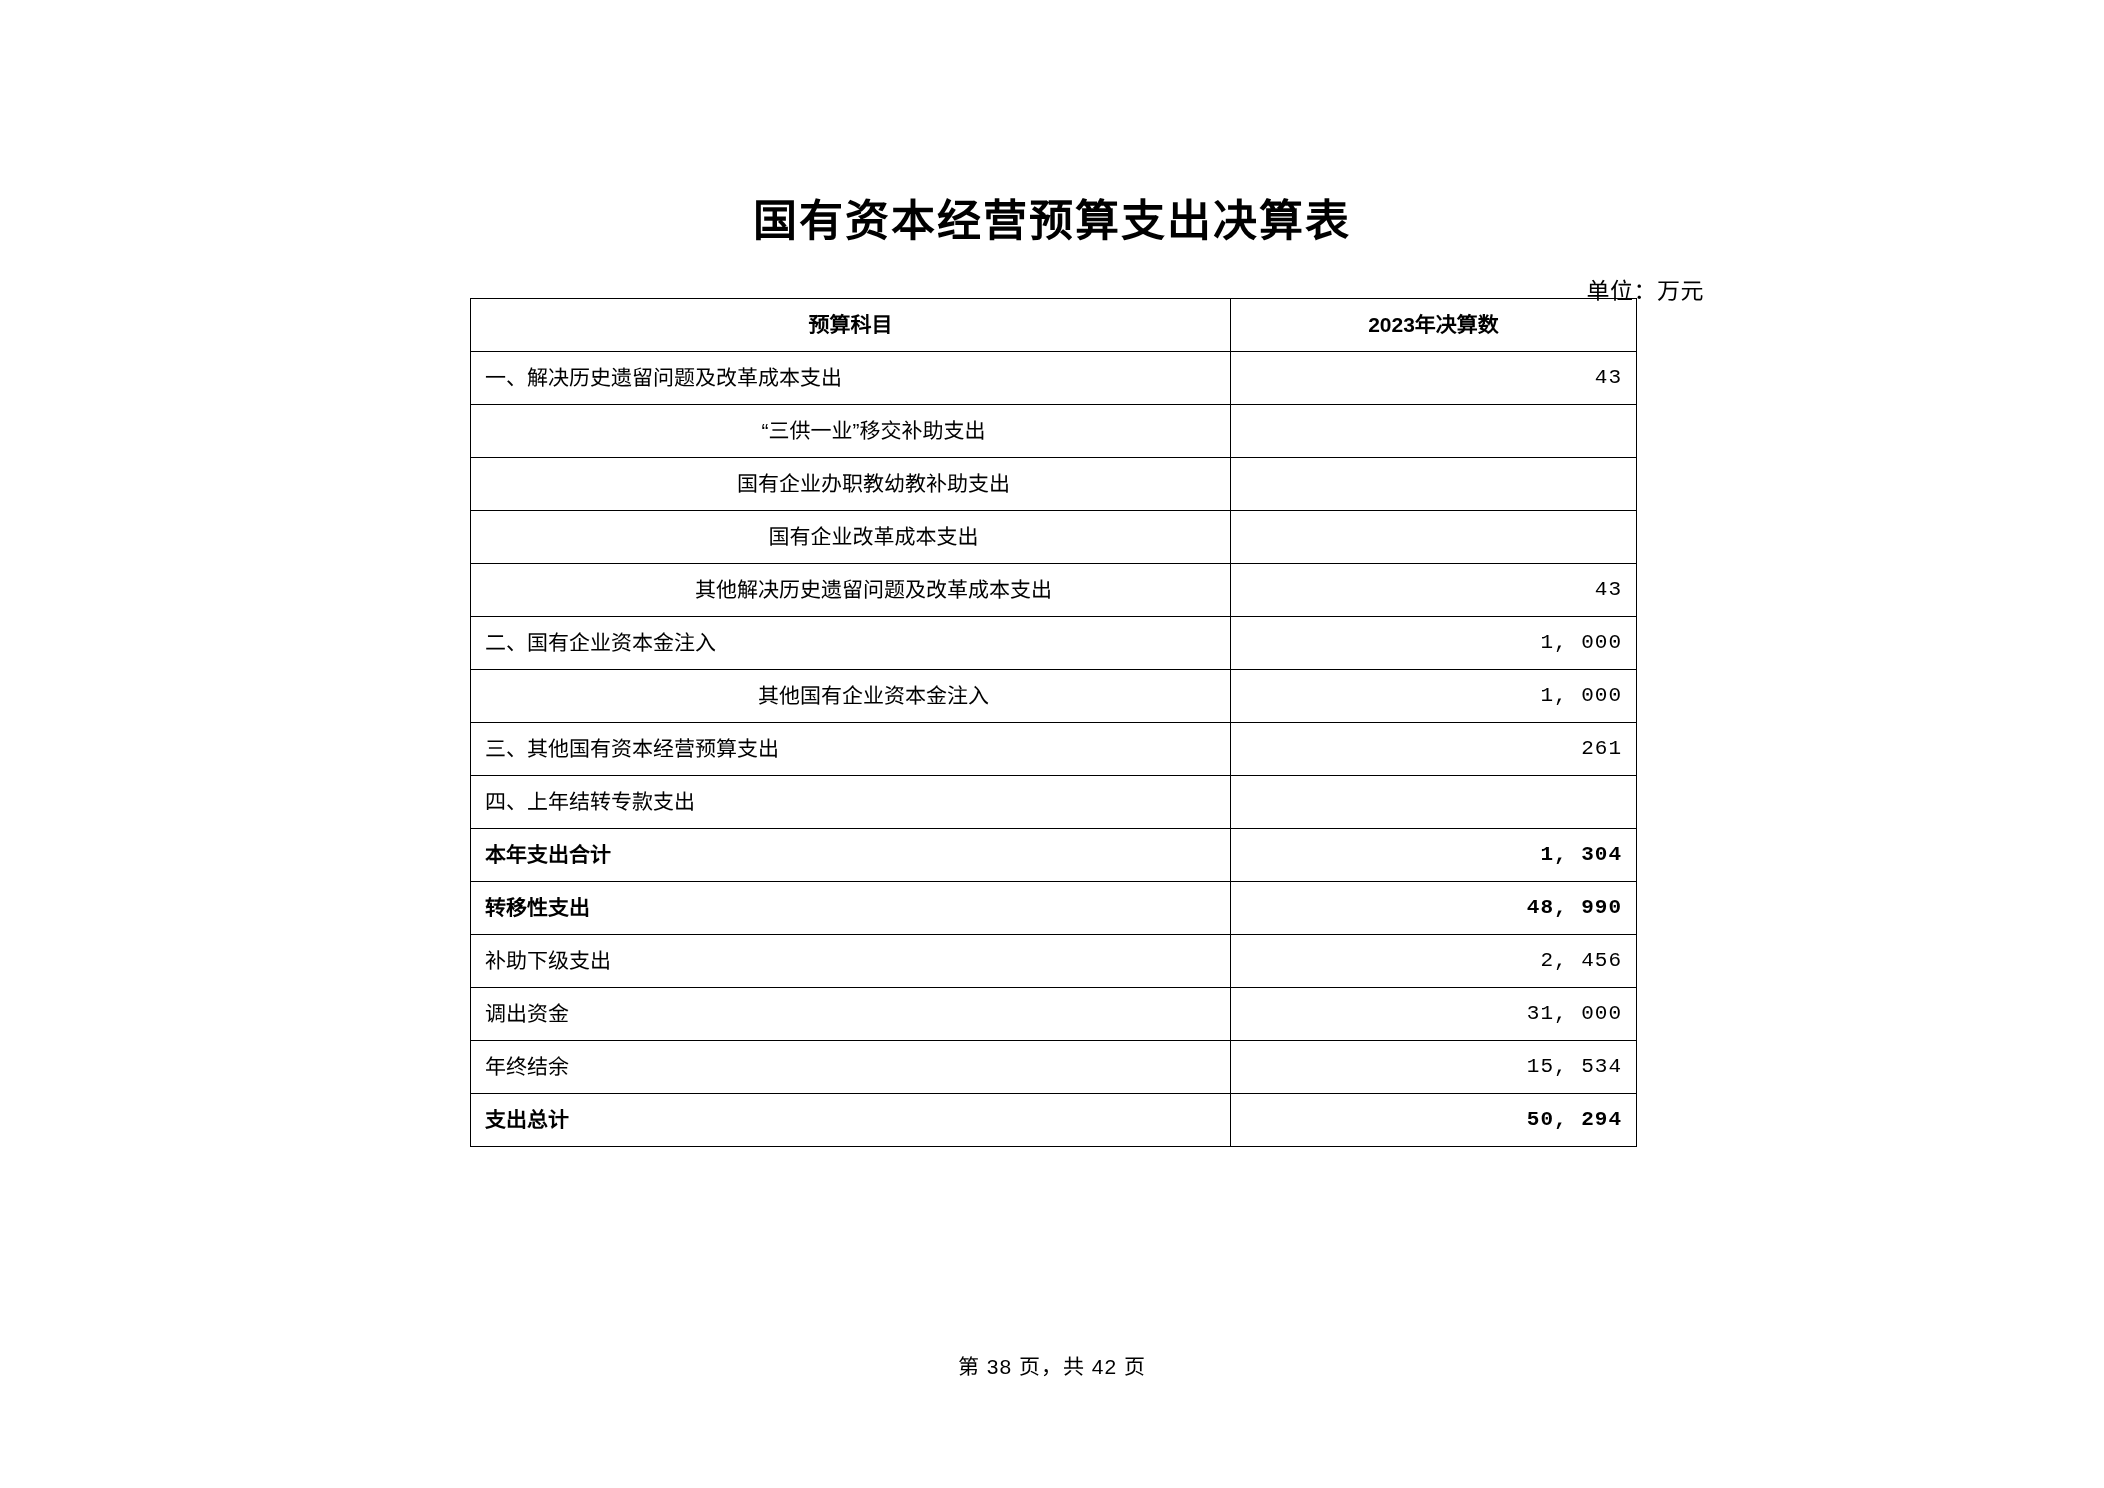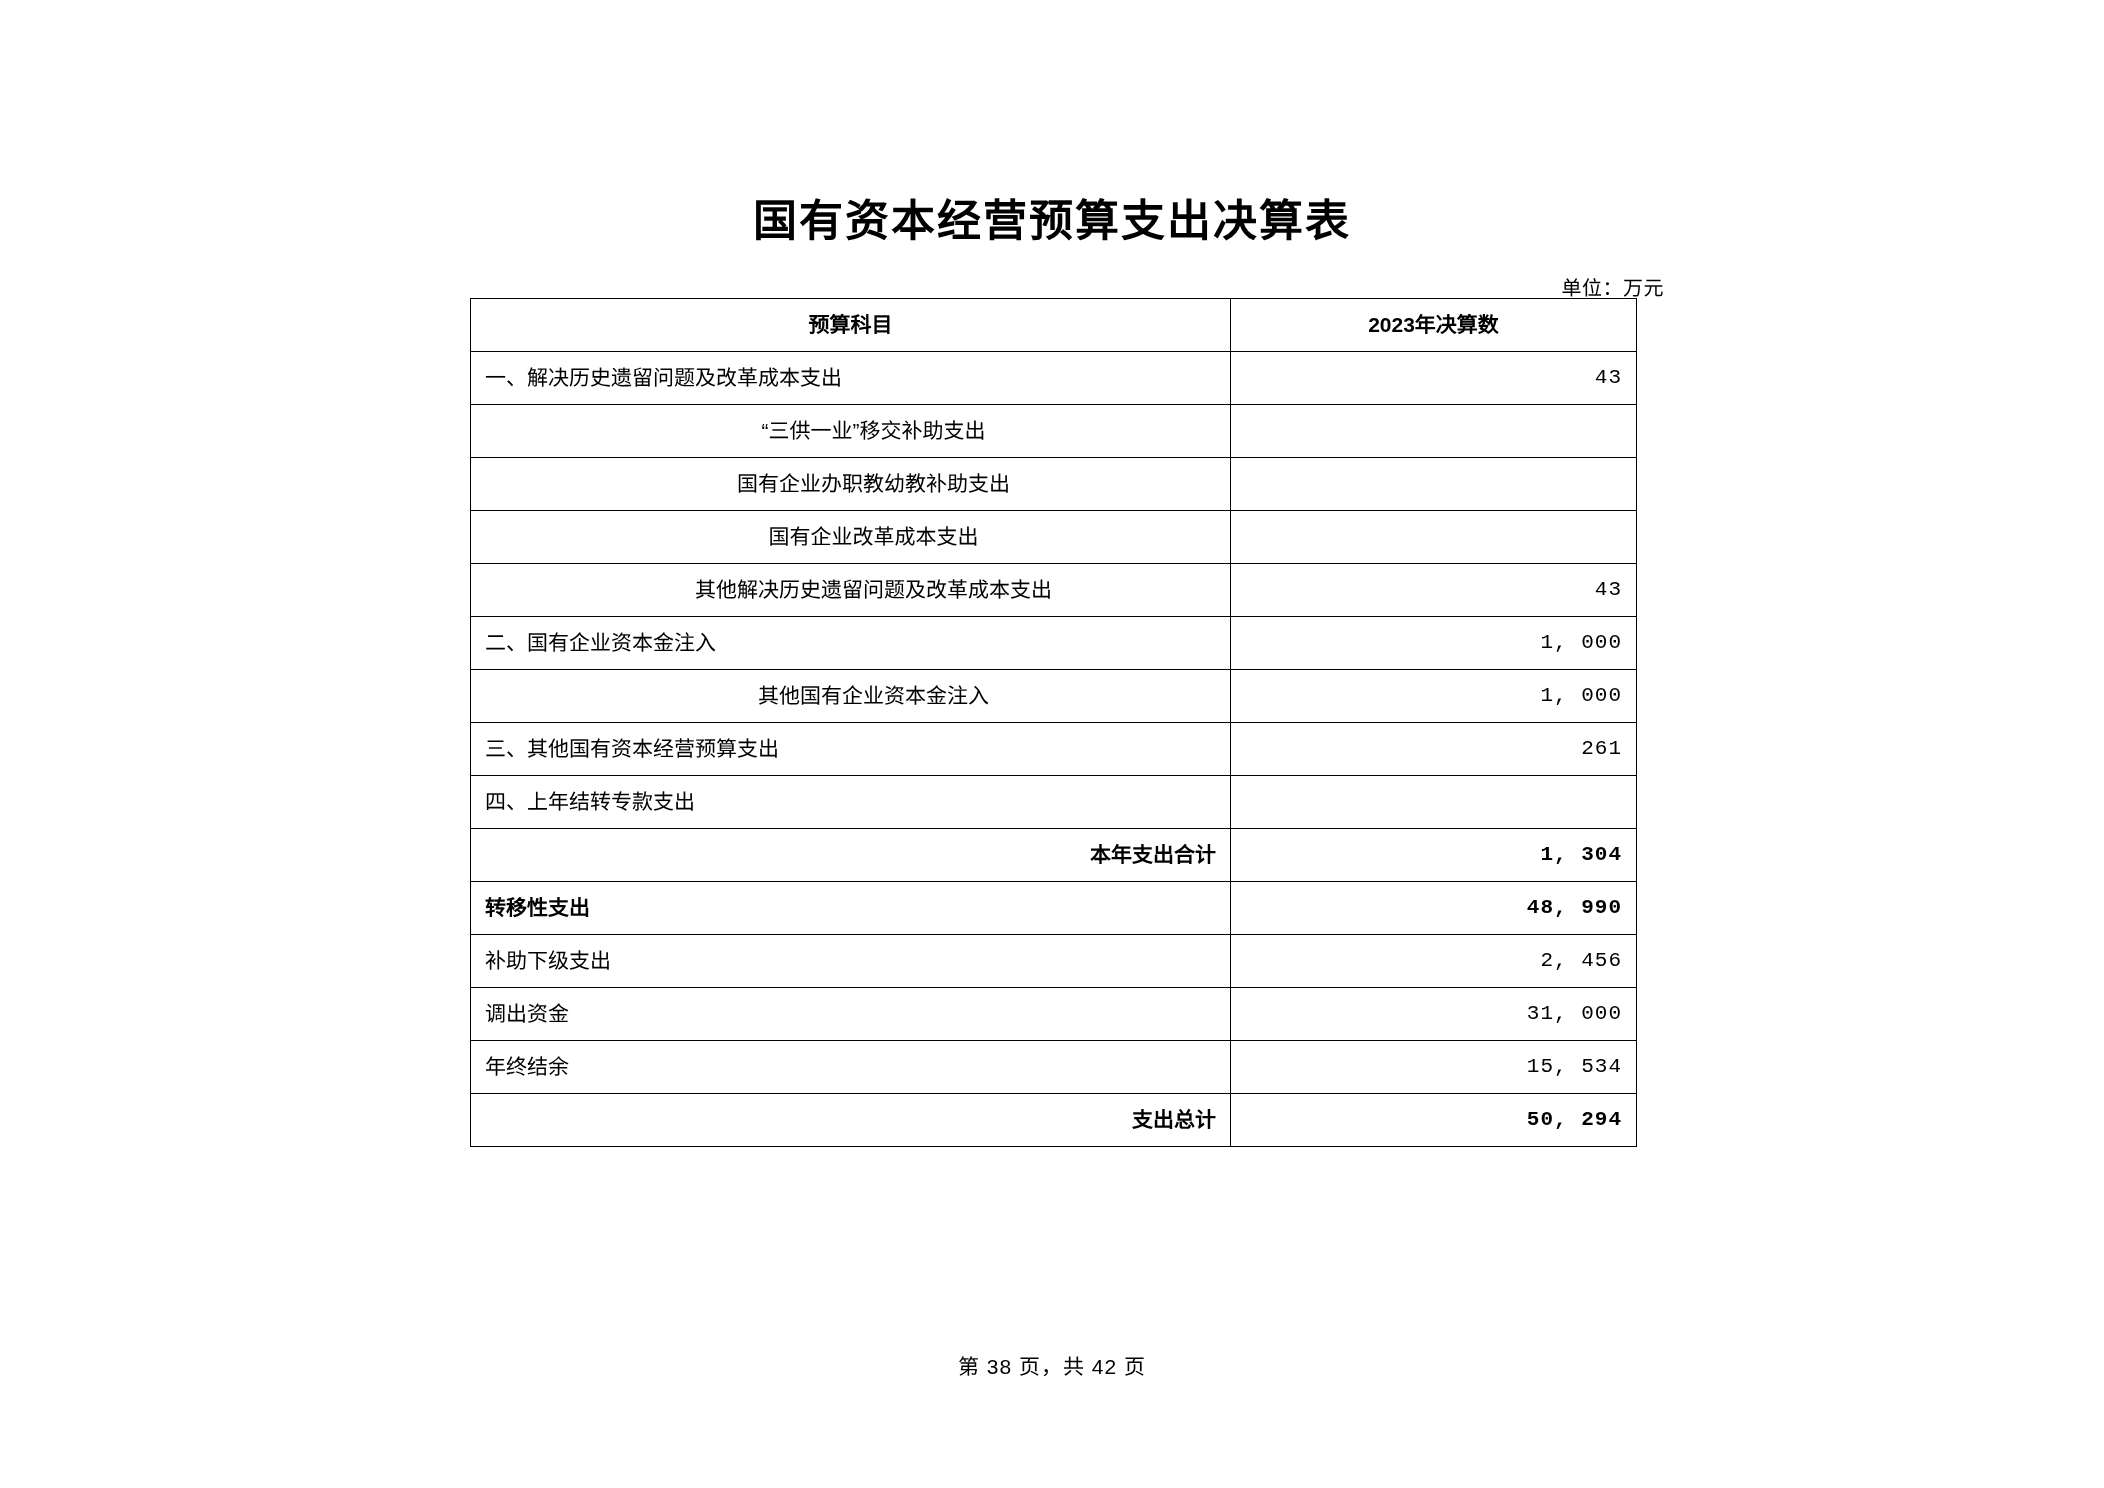--- a/index.html
+++ b/index.html
@@ -28,23 +28,23 @@
     top: 185px;
     width: 2104px;
     text-align: center;
     font-size: 44px;
     font-weight: bold;
     letter-spacing: 2px;
     font-family: "Liberation Sans", "DejaVu Sans", sans-serif;
   }
   .unit-label {
     position: absolute;
-    right: 440px;
+    right: 400px;
     top: 272px;
-    font-size: 20px;
+    font-size: 23px;
     letter-spacing: 0.5px;
   }
   table.budget {
     position: absolute;
     left: 470px;
     top: 298px;
     width: 1166px;
     border-collapse: collapse;
     table-layout: fixed;
   }
@@ -61,21 +61,21 @@
 
   .hdr {
     text-align: center;
     font-weight: bold;
     font-size: 22px;
     height: 62px;
   }
   .name       { text-align: left; margin-left: 29px; }
   .name.lvl2  { padding-left: 60px; text-align: center; }
   .val        { text-align: right; padding-right: 22px; font-family: Liberation Mono, monospace; font-size: 22px; letter-spacing: 1px; }
-  .center     { text-align: right; }
+  .center     { text-align: left; }
   .bold       { font-weight: bold; }
 
   .footer {
     position: absolute;
     left: 0;
     top: 1350px;
     width: 2104px;
     text-align: center;
     font-size: 21px;
     letter-spacing: 1px;

